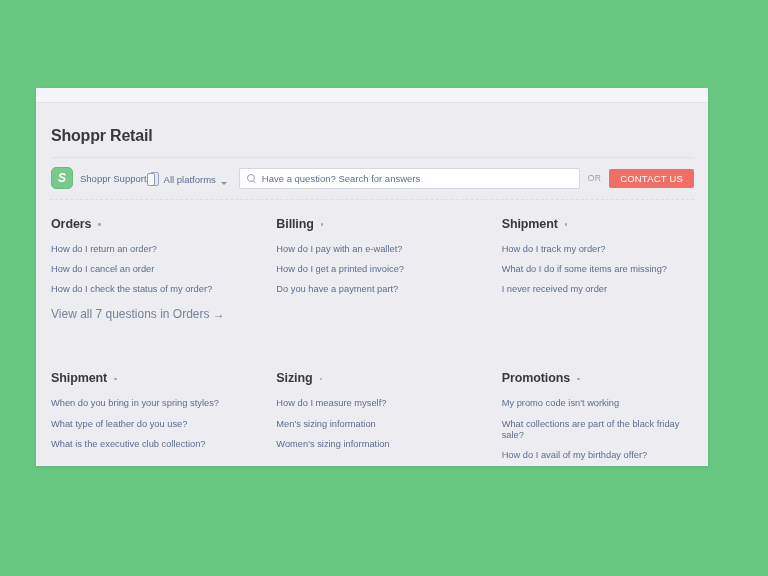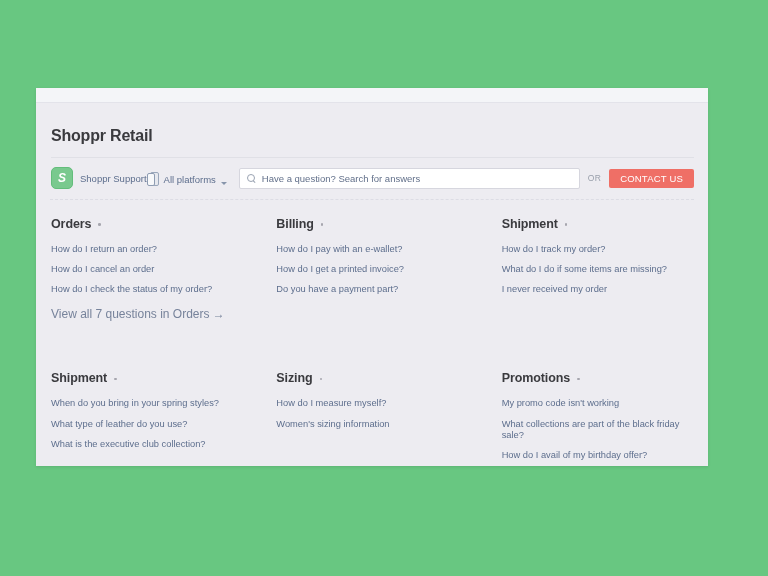--- a/index.html
+++ b/index.html
@@ -308,20 +308,21 @@
         <a class="faq-link">What type of leather do you use?</a>
         <a class="faq-link">What is the executive club collection?</a>
       </div>
 
       <div class="faq-col">
         <div class="cat-head">
           <span class="cat-title">Sizing</span>
           <span class="cat-dot"></span>
         </div>
         <a class="faq-link">How do I measure myself?</a>
+        <a class="faq-link">Men's sizing information</a>
         <a class="faq-link">Women's sizing information</a>
       </div>
 
       <div class="faq-col">
         <div class="cat-head">
           <span class="cat-title">Promotions</span>
           <span class="cat-dot"></span>
         </div>
         <a class="faq-link">My promo code isn't working</a>
         <a class="faq-link">What collections are part of the black friday sale?</a>

